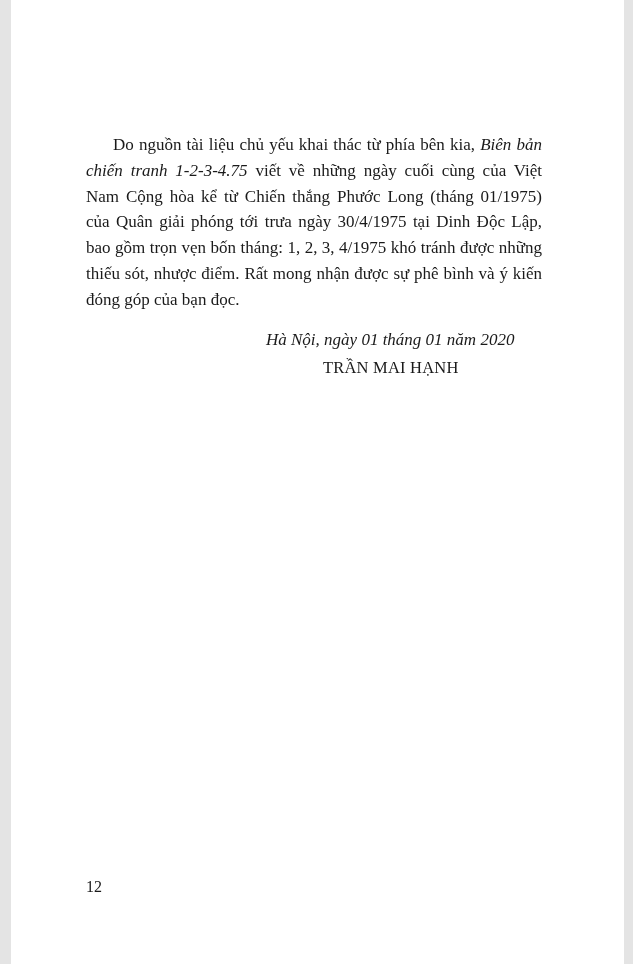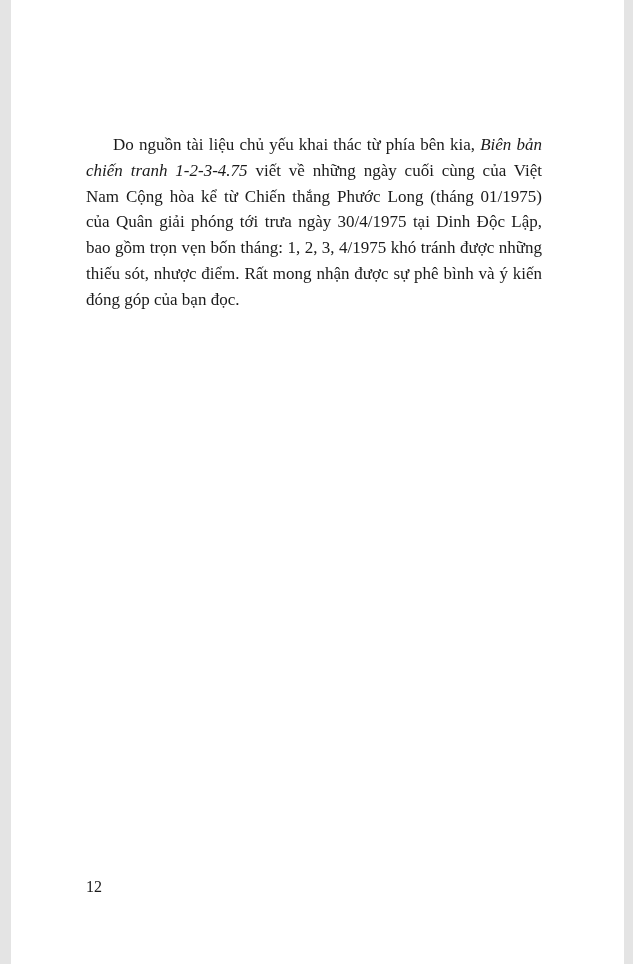--- a/index.html
+++ b/index.html
@@ -40,15 +40,17 @@
     }
   </style>
 </head>
 <body>
 
 <div class="page">
   <div class="body-text">
     <p><span>Do nguồn tài liệu chủ yếu khai thác từ phía bên kia, </span><em>Biên bản chiến tranh 1-2-3-4.75</em><span> viết về những ngày cuối cùng của Việt Nam Cộng hòa kể từ Chiến thắng Phước Long (tháng 01/1975) của Quân giải phóng tới trưa ngày 30/4/1975 tại Dinh Độc Lập, bao gồm trọn vẹn bốn tháng: 1, 2, 3, 4/1975 khó tránh được những thiếu sót, nhược điểm. Rất mong nhận được sự phê bình và ý kiến đóng góp của bạn đọc.</span></p>
   </div>
 
+  <div class="date">Hà Nội, ngày 01 tháng 01 năm 2020</div>
+  <div class="author">TRẦN MAI HẠNH</div>
 
   <div class="page-number">12</div>
 </div>
 
 </body></html>

